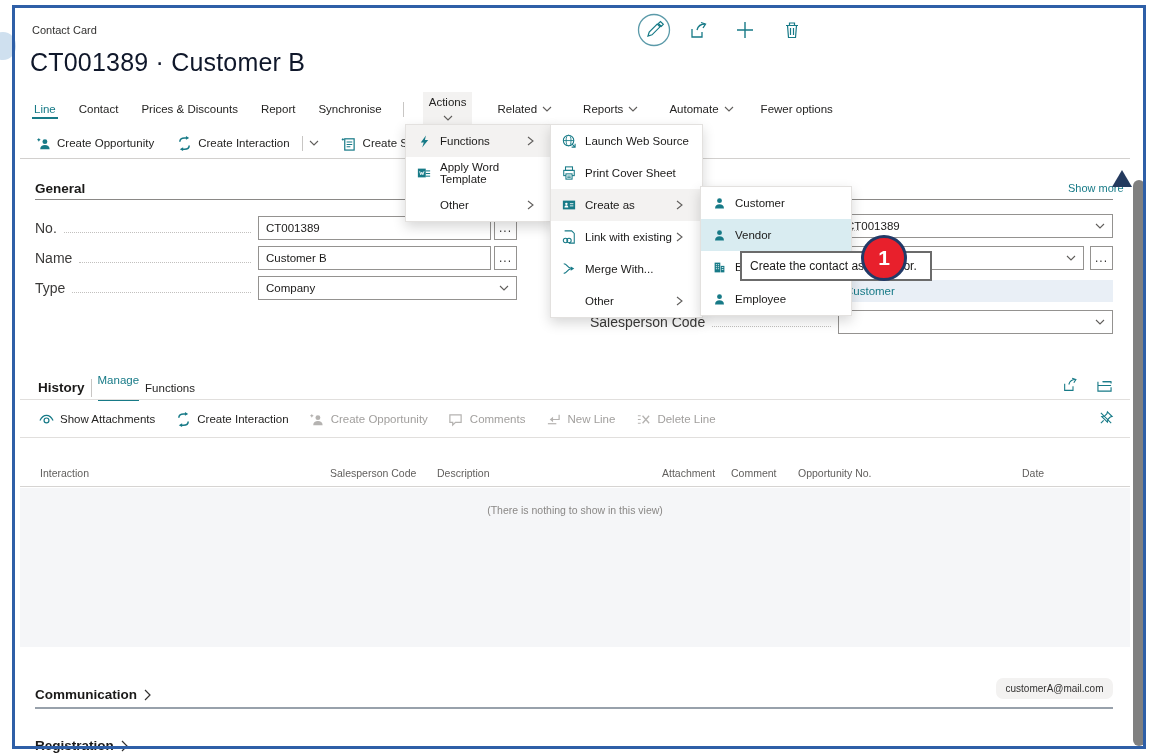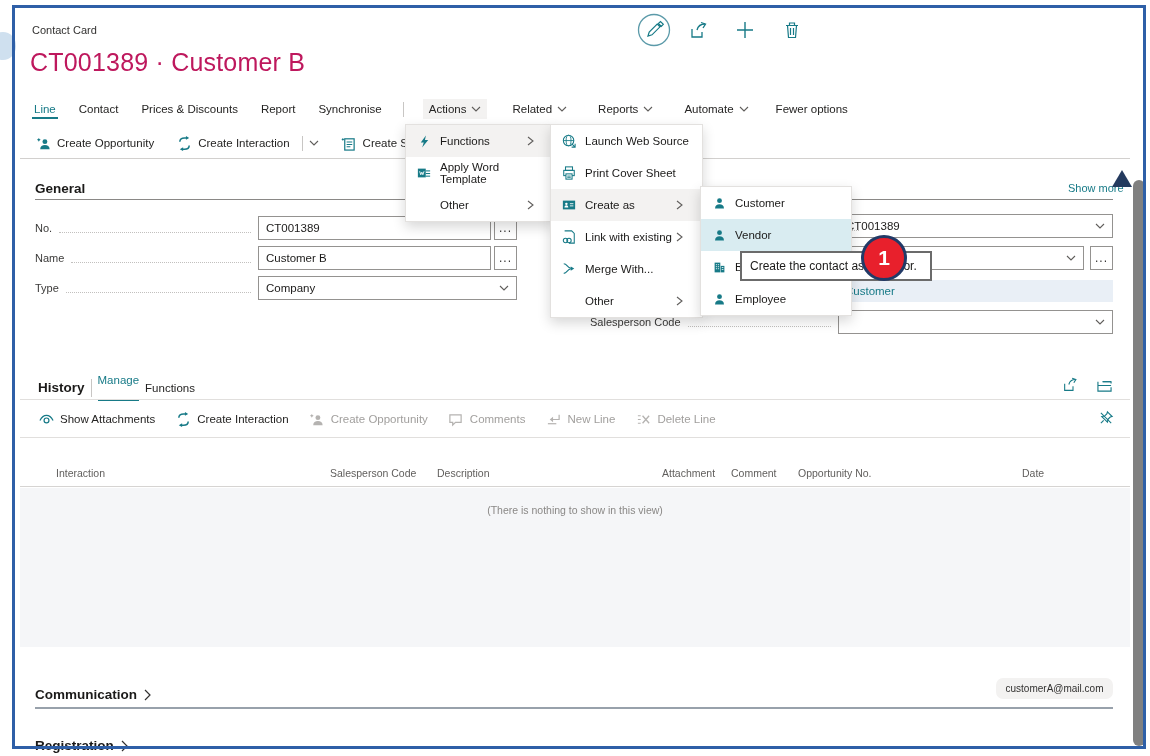--- a/index.html
+++ b/index.html
@@ -1,34 +1,34 @@
 <!DOCTYPE html>
 <html><head>
 <meta charset="utf-8">
 <style>
   html,body{margin:0;padding:0;}
   body{width:1150px;height:756px;position:relative;background:#fff;
        font-family:"Liberation Sans", sans-serif;overflow:hidden;}
   .abs{position:absolute;}
   .cap{font-size:11px;color:#323130;}
-  .title{font-size:25px;font-weight:300;color:#be185d;letter-spacing:.2px;}
+  .title{font-size:25px;font-weight:300;color:#0f172a;letter-spacing:.2px;}
   .mbar{display:flex;align-items:center;gap:19px;font-size:11.5px;color:#252423;}
   .mtab{padding:4px 2px;white-space:nowrap;}
   .mtab.active{color:#177a87;border-bottom:2px solid #177a87;padding-bottom:2px;}
   .mdrop{display:flex;align-items:center;gap:5px;padding:4px 6px;white-space:nowrap;}
-  .mdrop.open{background:#f3f2f1;}
+  .mdrop.open{background:#f3f2f1;flex-direction:column;}
   .vdiv{width:1px;height:15px;background:#c8c6c4;}
   .abar{display:flex;align-items:center;gap:22px;font-size:11.5px;color:#252423;}
   .abtn{display:flex;align-items:center;gap:6px;white-space:nowrap;}
   .abtn.disabled{color:#a19f9d;}
   .ico{display:inline-flex;align-items:center;justify-content:center;width:16px;height:16px;flex:none;}
   .hr{position:absolute;height:1px;background:#e1dfdd;}
   .sect-title{font-size:13.5px;font-weight:bold;color:#1b1a19;}
   .leaderrow{display:flex;align-items:center;}
-  .lbl{font-size:11px;color:#3b3a39;white-space:nowrap;}
+  .lbl{font-size:14px;color:#3b3a39;white-space:nowrap;}
   .leader{flex:1;border-bottom:1px dotted #c2c0be;margin:0 7px;align-self:center;transform:translateY(4px);}
   .fieldbox{border:1px solid #949290;background:#fff;display:flex;align-items:center;
             font-size:11.5px;color:#1b1a19;padding:0 7px;height:24px;box-sizing:border-box;flex:none;}
   .assist{border:1px solid #949290;background:#fff;width:23px;height:24px;display:flex;align-items:center;
           justify-content:center;font-size:12px;color:#323130;box-sizing:border-box;flex:none;letter-spacing:1px;}
   .chev{margin-left:auto;flex:none;}
   .menu{position:absolute;background:#fff;border:1px solid #e3e1df;box-shadow:0 5px 12px rgba(0,0,0,.16);z-index:30;}
   .mi{height:32px;display:flex;align-items:center;padding:0 10px;font-size:11.5px;color:#1b1a19;box-sizing:border-box;}
   .mi .ico{margin-right:8px;}
   .mi .noico{width:24px;flex:none;}
@@ -330,21 +330,21 @@
   <span class="ico">
     <svg width="15" height="15" viewBox="0 0 16 16">
         <path d="M9 2 l5 5 -2 .5 -2.5 2.5 -.5 3 -6-6 3-.5 2.5-2.5 z" fill="none" stroke="#177a87" stroke-width="1.2"></path>
         <path d="M5 11 l-3 3" stroke="#177a87" stroke-width="1.2"></path>
         <path d="M2 3 l11 11" stroke="#177a87" stroke-width="1.1"></path>
       </svg>
   </span>
 </div>
 <div class="hr" style="left:20px;top:437px;width:1110px;"></div>
 
-<span class="abs thead" style="left:56px;top:467px;">Interaction</span>
+<span class="abs thead" style="left:40px;top:467px;">Interaction</span>
 <span class="abs thead" style="left:330px;top:467px;">Salesperson Code</span>
 <span class="abs thead" style="left:437px;top:467px;">Description</span>
 <span class="abs thead" style="left:662px;top:467px;">Attachment</span>
 <span class="abs thead" style="left:731px;top:467px;">Comment</span>
 <span class="abs thead" style="left:798px;top:467px;">Opportunity No.</span>
 <span class="abs thead" style="left:868px;top:467px;margin-top:32px;">Campaign No.</span>
 <span class="abs thead" style="left:1022px;top:467px;">Date</span>
 <div class="hr" style="left:20px;top:486px;width:1110px;background:#d6d4d2;"></div>
 
 <div class="abs" style="left:20px;top:488px;width:1110px;height:159px;background:#f5f6f8;"></div>

